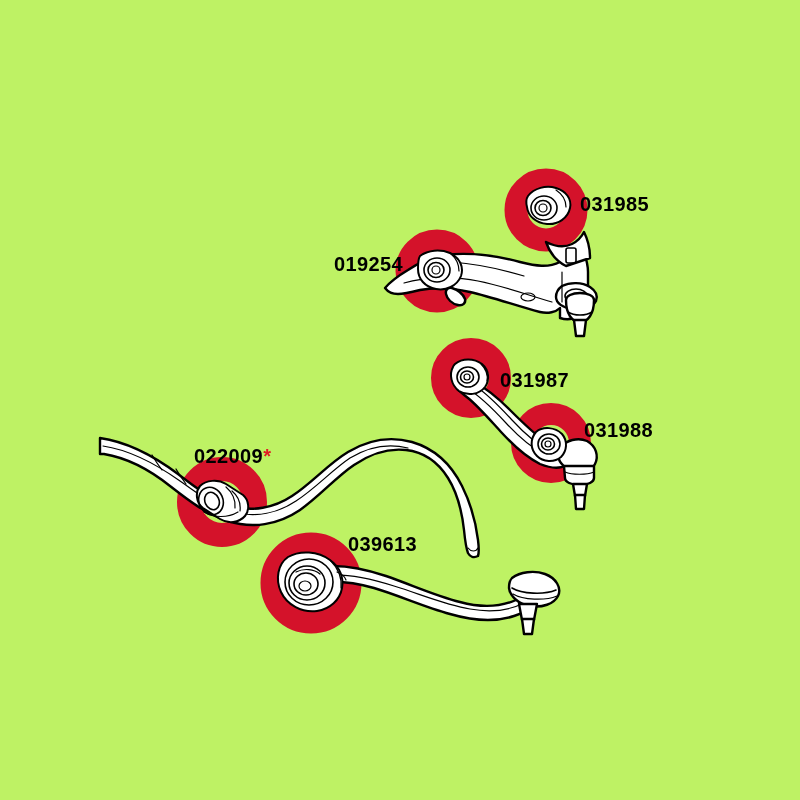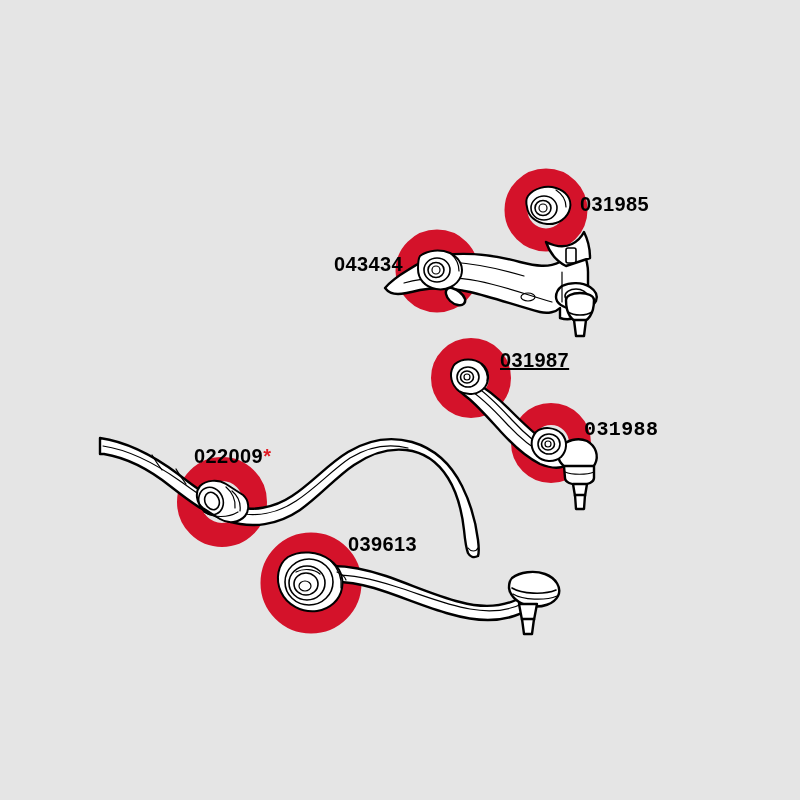--- a/index.html
+++ b/index.html
@@ -4,21 +4,21 @@
 <style>
   html, body {
     margin: 0;
     padding: 0;
     background: #ffffff;
   }
   #diagram-root {
     position: relative;
     width: 800px;
     height: 800px;
-    background: #e5e5e5;
+    background: #bef264;
     font-family: "Liberation Sans", sans-serif;
     overflow: hidden;
   }
   #parts-svg {
     position: absolute;
     left: 0;
     top: 0;
     width: 800px;
     height: 800px;
   }
@@ -310,28 +310,28 @@
       </g>
     </g>
 
   </svg>
 
   <div class="part-label" style="left:580px; top:194px;">
     <span>031985</span>
   </div>
 
   <div class="part-label" style="left:334px; top:254px;">
-    <span>043434</span>
-  </div>
-
-  <div class="part-label" style="left:500px; top:350px;text-decoration:underline;">
+    <span>019254</span>
+  </div>
+
+  <div class="part-label" style="left:500px; top:370px;">
     <span>031987</span>
   </div>
 
-  <div class="part-label" style="left:584px; top:420px;font-family:Liberation Mono, monospace;">
+  <div class="part-label" style="left:584px; top:420px;">
     <span>031988</span>
   </div>
 
   <div class="part-label" style="left:194px; top:446px;">
     <span>022009</span><span class="label-asterisk">*</span>
   </div>
 
   <div class="part-label" style="left:348px; top:534px;">
     <span>039613</span>
   </div>

